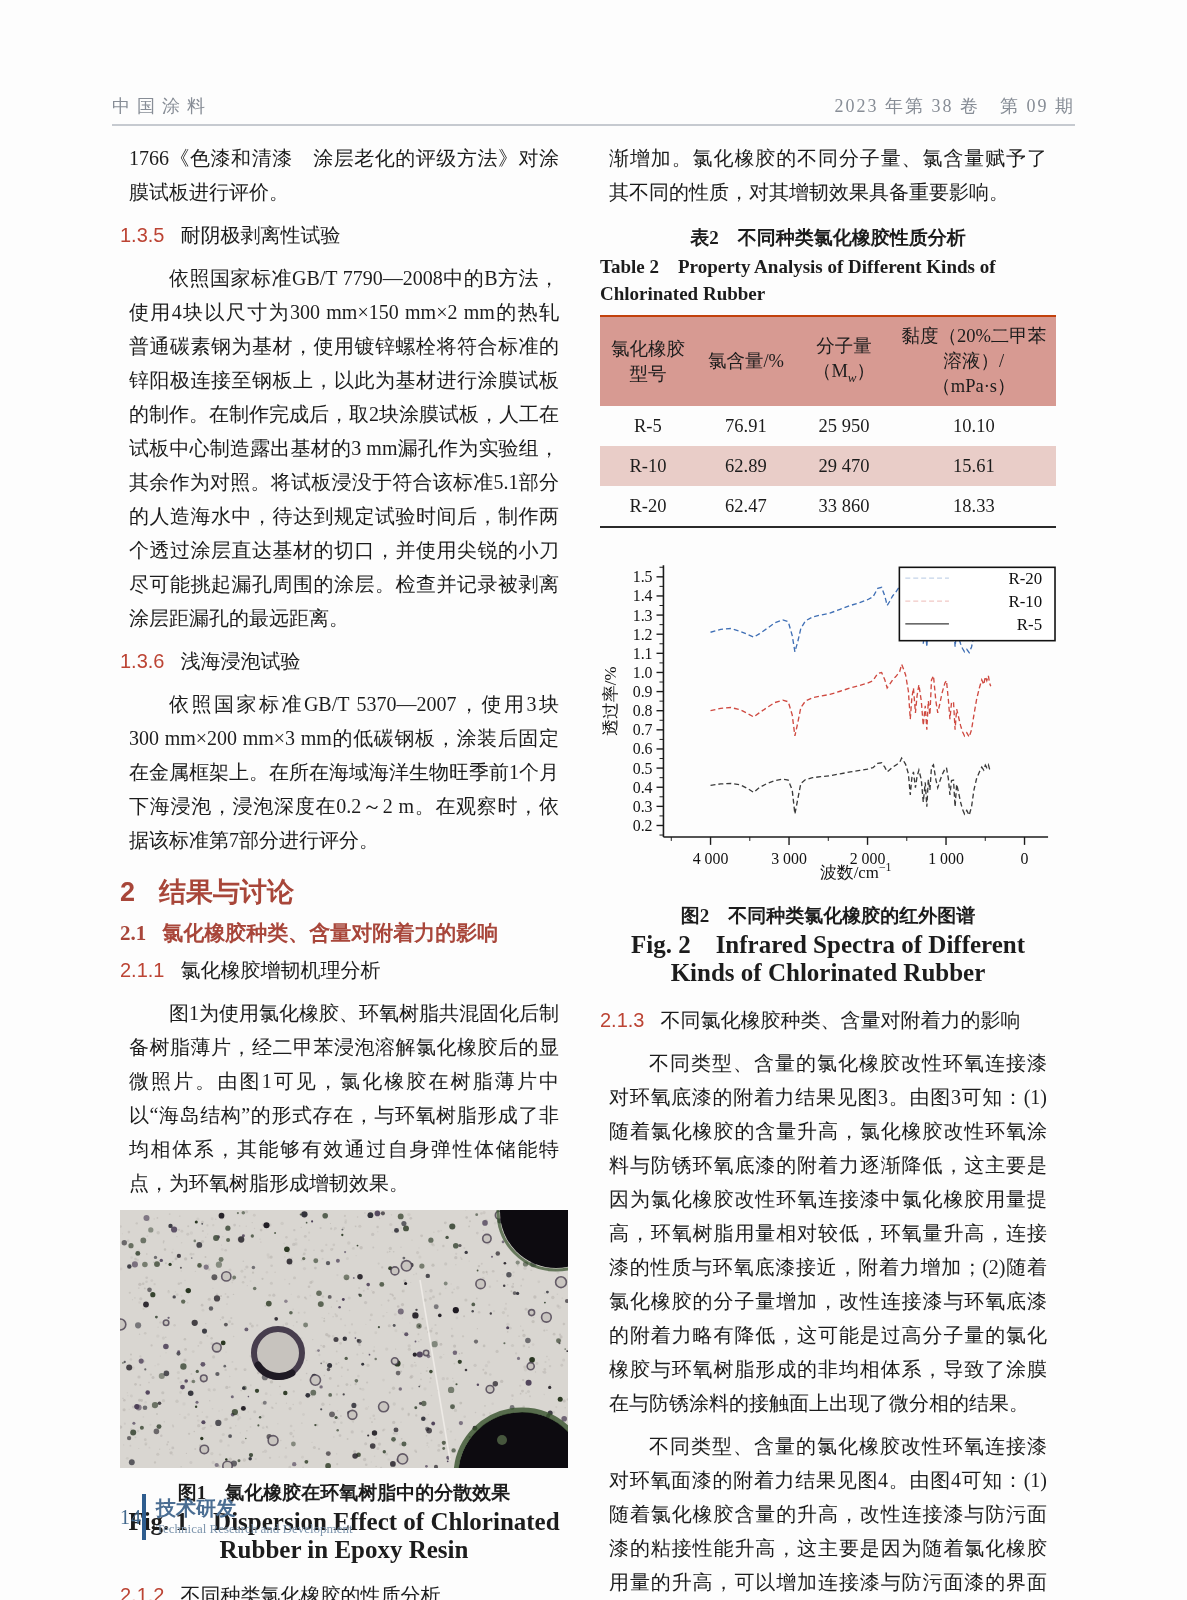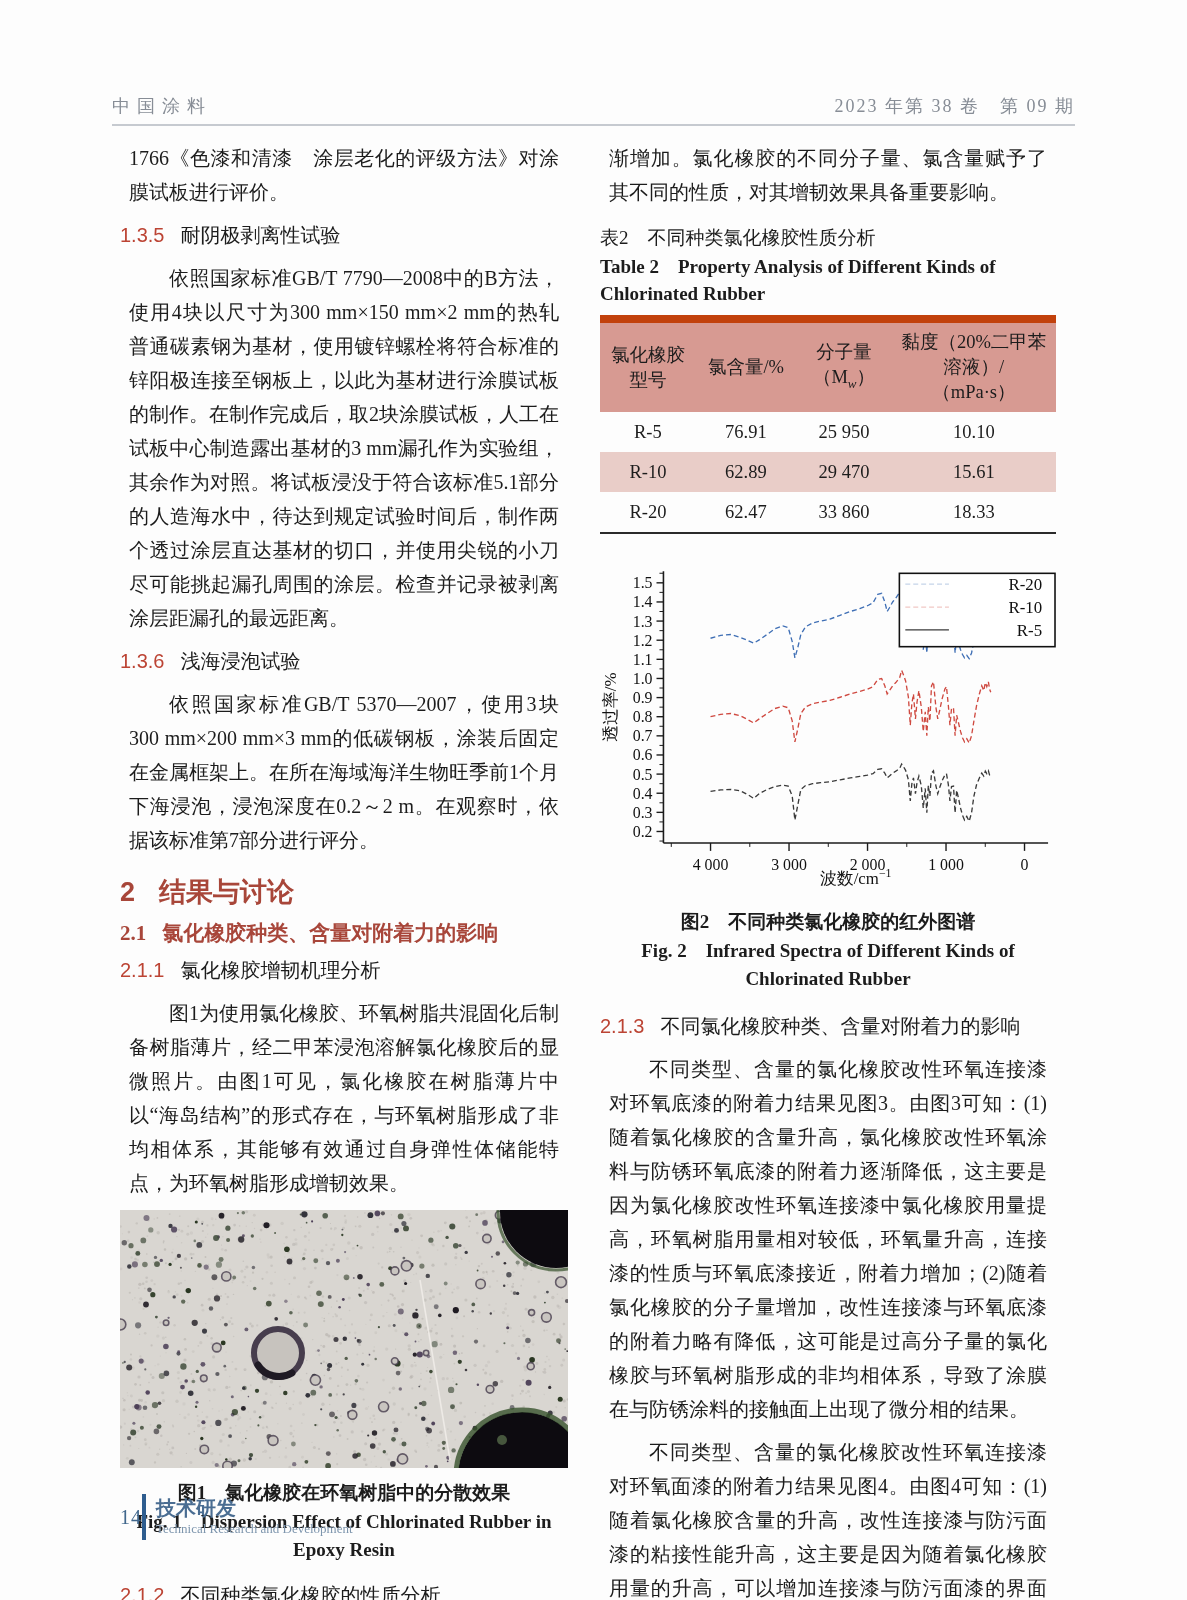--- a/index.html
+++ b/index.html
@@ -39,29 +39,29 @@
     color:#a8463a;font-family:Liberation Serif, serif;
     font-weight:bold;font-size:21px;margin:6px 0 4px 0;line-height:32px;
   }
   .h2-sec .num{margin-right:16px;}
   
   .fig-wrap{margin:10px 0 4px 0;}
   .caption-zh{
     font-weight:bold;font-size:19px;text-align:center;line-height:30px;margin-top:6px;
   }
   .caption-en{
-    font-weight:bold;font-size:19px;text-align:center;line-height:28px;
+    font-weight:bold;font-size:25px;text-align:center;line-height:28px;
     font-family:"Liberation Serif","DejaVu Serif",serif;
   }
   
-  .tbl-caption-zh{font-weight:normal;font-size:19px;text-align:left;line-height:30px;margin-top:14px;}
+  .tbl-caption-zh{font-weight:bold;font-size:19px;text-align:center;line-height:30px;margin-top:14px;}
   .tbl-caption-en{font-weight:bold;font-size:19px;line-height:27px;margin-bottom:8px;}
   table.data-table{
     width:100%;border-collapse:collapse;font-size:18.5px;
-    border-top:8px solid #c2410c;border-bottom:2px solid #2a2a2a;
+    border-top:2px solid #c2410c;border-bottom:2px solid #2a2a2a;
   }
   table.data-table th{
     font-weight:normal;text-align:center;padding:7px 2px;line-height:25px;vertical-align:middle;
   }
   table.data-table td{
     text-align:center;padding:8px 2px;line-height:24px;
   }
   
   .pg-footer{position:absolute;left:120px;top:1494px;display:flex;align-items:center;}
   .pg-num{font-size:20px;color:#41678c;margin-right:0;letter-spacing:1px;}

